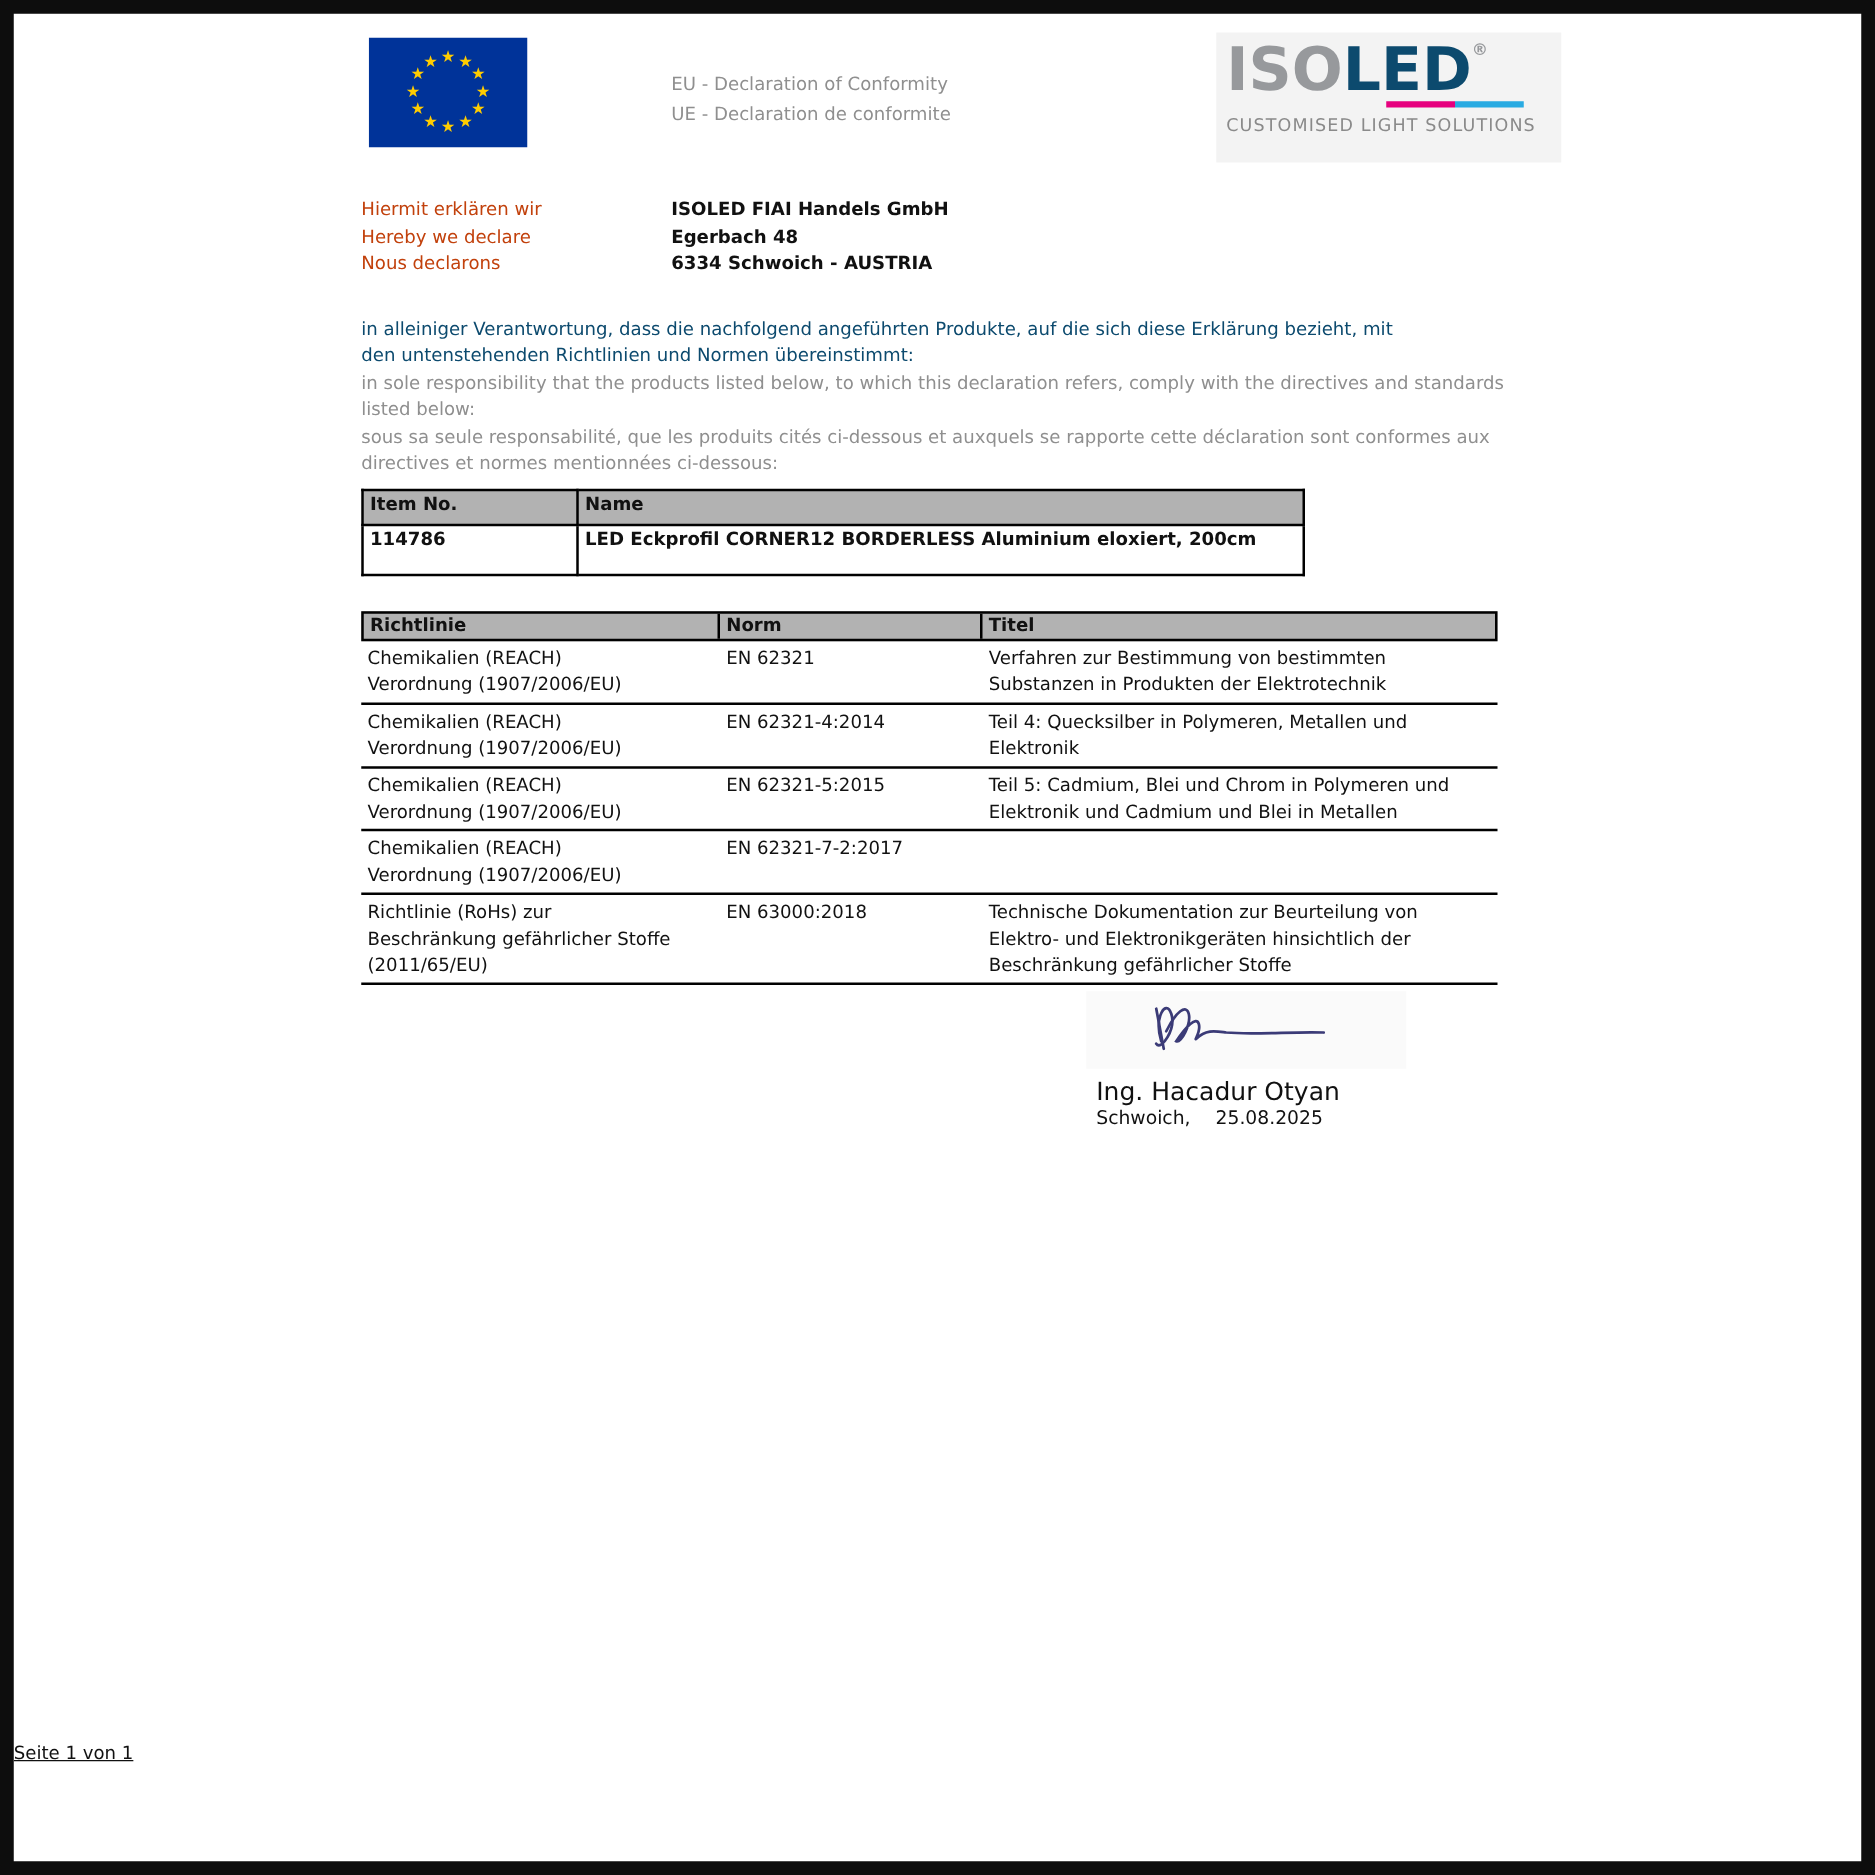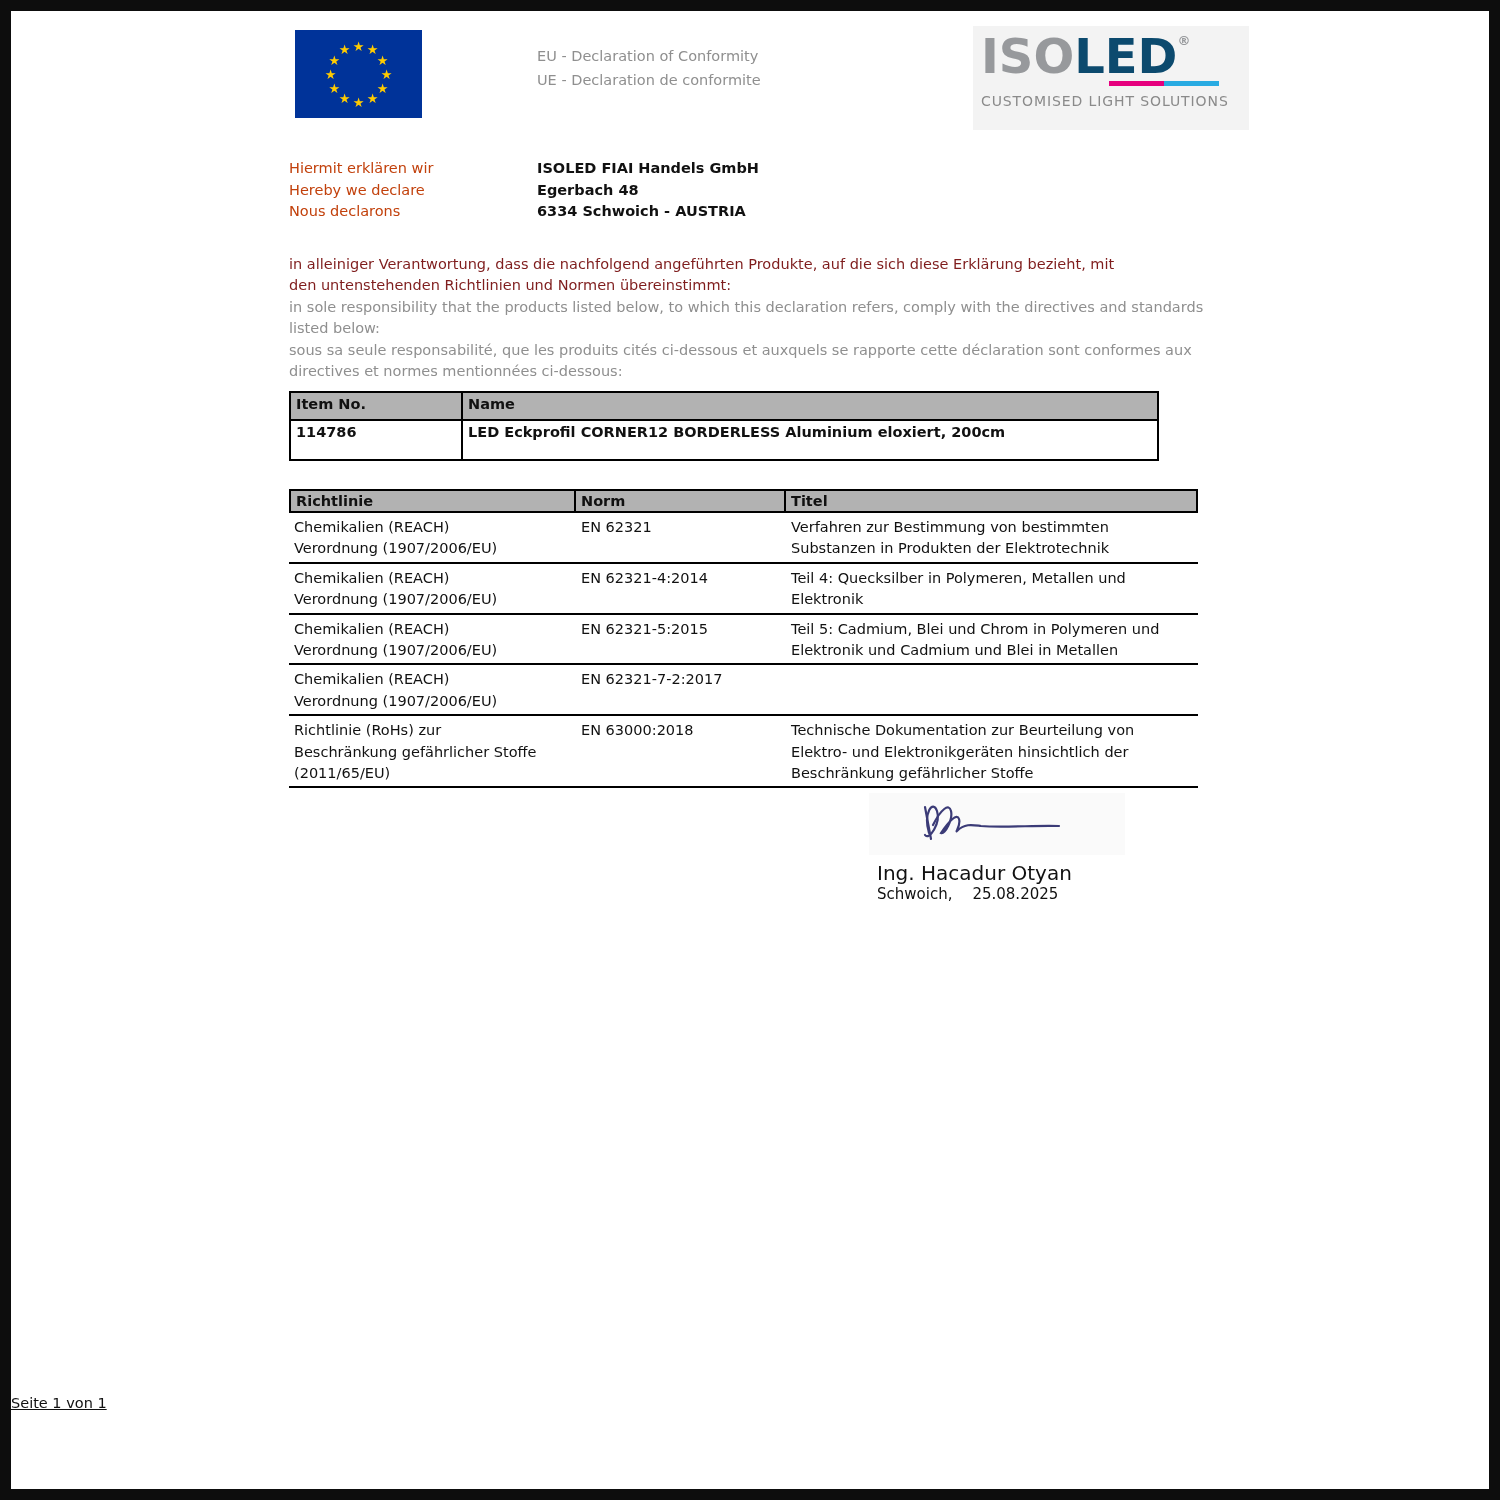--- a/index.html
+++ b/index.html
@@ -10,40 +10,40 @@
     border:11px solid #0d0d0d;
     background:#ffffff;
     font-family:"DejaVu Sans","Liberation Sans",sans-serif;
     color:#111;
     overflow:hidden;
   }
   
   .flag { position:absolute; left:284px; top:19px; width:127px; height:88px; }
   .titleblock { position:absolute; left:526px; top:25px; width:430px; }
   .doc-title { margin:0; font-size:22px; font-weight:bold; color:#1a1a1a; letter-spacing:0px; }
-  .doc-sub { margin-top:12px; font-size:14.5px; color:#8f8f8f; }
+  .doc-sub { margin-top:24px; font-size:14.5px; color:#8f8f8f; }
   .doc-sub + .doc-sub { margin-top:8px; }
   .logo { position:absolute; left:962px; top:15px; width:276px; height:104px; background:#f3f3f3; padding:6px 8px 0 8px; box-sizing:border-box; }
   .logotext { font-size:48px; font-weight:bold; line-height:1.0; white-space:nowrap; }
   .logotext .iso { color:#97999c; }
   .logotext .led { color:#0c4a6e; }
   .logotext .reg { font-size:13px; color:#97999c; vertical-align:28px; font-weight:bold; }
   .bars { margin-top:1px; margin-left:128px; height:6px; white-space:nowrap; font-size:0; }
   .bar { display:inline-block; width:55px; height:5px; }
   .bar.pink { background:#e6007e; }
   .bar.blue { background:#29abe2; }
   .tagline { margin-top:6px; font-size:14px; letter-spacing:0.9px; color:#8a8a8a; white-space:nowrap; }
   
   .declare-left { position:absolute; left:278px; top:147px; font-size:14.5px; line-height:21.5px; color:#c2410c; }
   .declare-right { position:absolute; left:526px; top:147px; font-size:14.5px; line-height:21.5px; font-weight:bold; color:#111; }
   .paras { position:absolute; left:278px; top:243px; width:940px; }
-  .paras p { margin:0; font-size:14.5px; line-height:21.4px; white-space:pre-line; color:#7f1d1d; }
+  .paras p { margin:0; font-size:14.5px; line-height:21.4px; white-space:pre-line; color:#0c4a6e; }
   .paras p.gray { color:#8f8f8f; }
   
-  .t1 { position:absolute; left:278px; top:380px; width:870px; border-collapse:collapse; table-layout:fixed; }
+  .t1 { position:absolute; left:278px; top:380px; width:755px; border-collapse:collapse; table-layout:fixed; }
   .t1 td { border:2px solid #000; font-size:14.5px; padding:3px 5px; vertical-align:top; }
   .t1 .th td { background:#b2b2b2; font-weight:bold; height:20px; }
   .t1 .data td { font-weight:bold; height:32px; }
   .t1 .c1 { width:160px; }
   
   .t2 { position:absolute; left:278px; top:478px; width:909px; }
   .t2head { display:grid; grid-template-columns:283px 210px 408px; border:2px solid #000; background:#b2b2b2; box-sizing:border-box; }
   .t2head .h { font-size:14.5px; font-weight:bold; padding:2px 5px; }
   .t2head .h + .h { border-left:2px solid #000; }
   .t2row { display:grid; grid-template-columns:287px 210px 412px; border-bottom:2px solid #000; }

